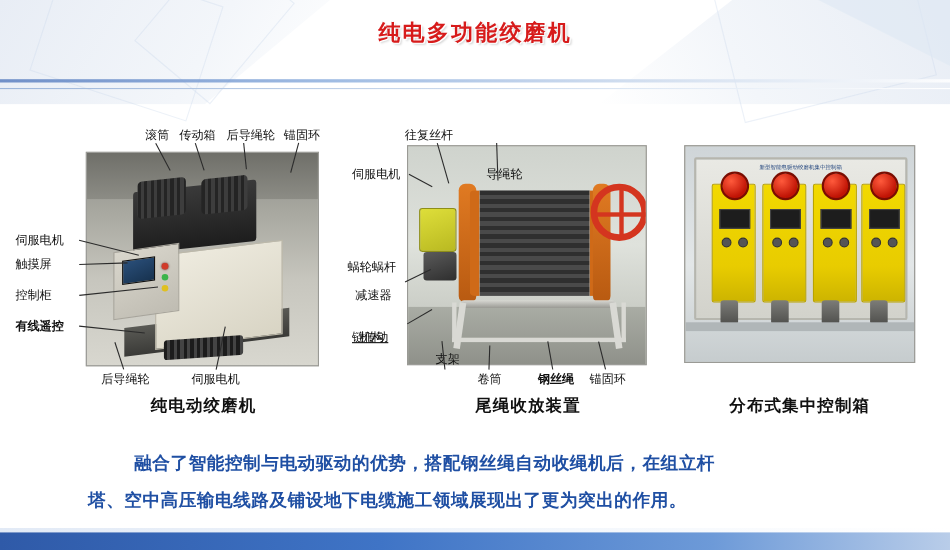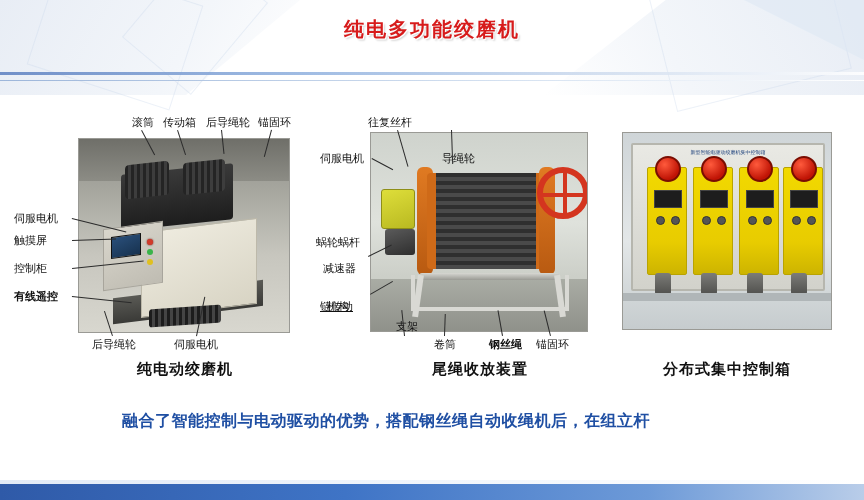--- a/index.html
+++ b/index.html
@@ -319,15 +319,16 @@
       <div class="plug" style="left:124px;"></div>
       <div class="plug" style="left:168px;"></div>
       <div class="rail"></div>
     </div>
 
     <div class="cap" style="left:612px; top:360px; width:230px;">分布式集中控制箱</div>
   </div>
 
   <div class="para">
     <span class="indent"></span><span>融合了智能控制与电动驱动的优势，搭配钢丝绳自动收绳机后，在组立杆</span><br>
+    <span>塔、空中高压输电线路及铺设地下电缆施工领域展现出了更为突出的作用。</span>
   </div>
 
 </div>
 
 </body></html>

